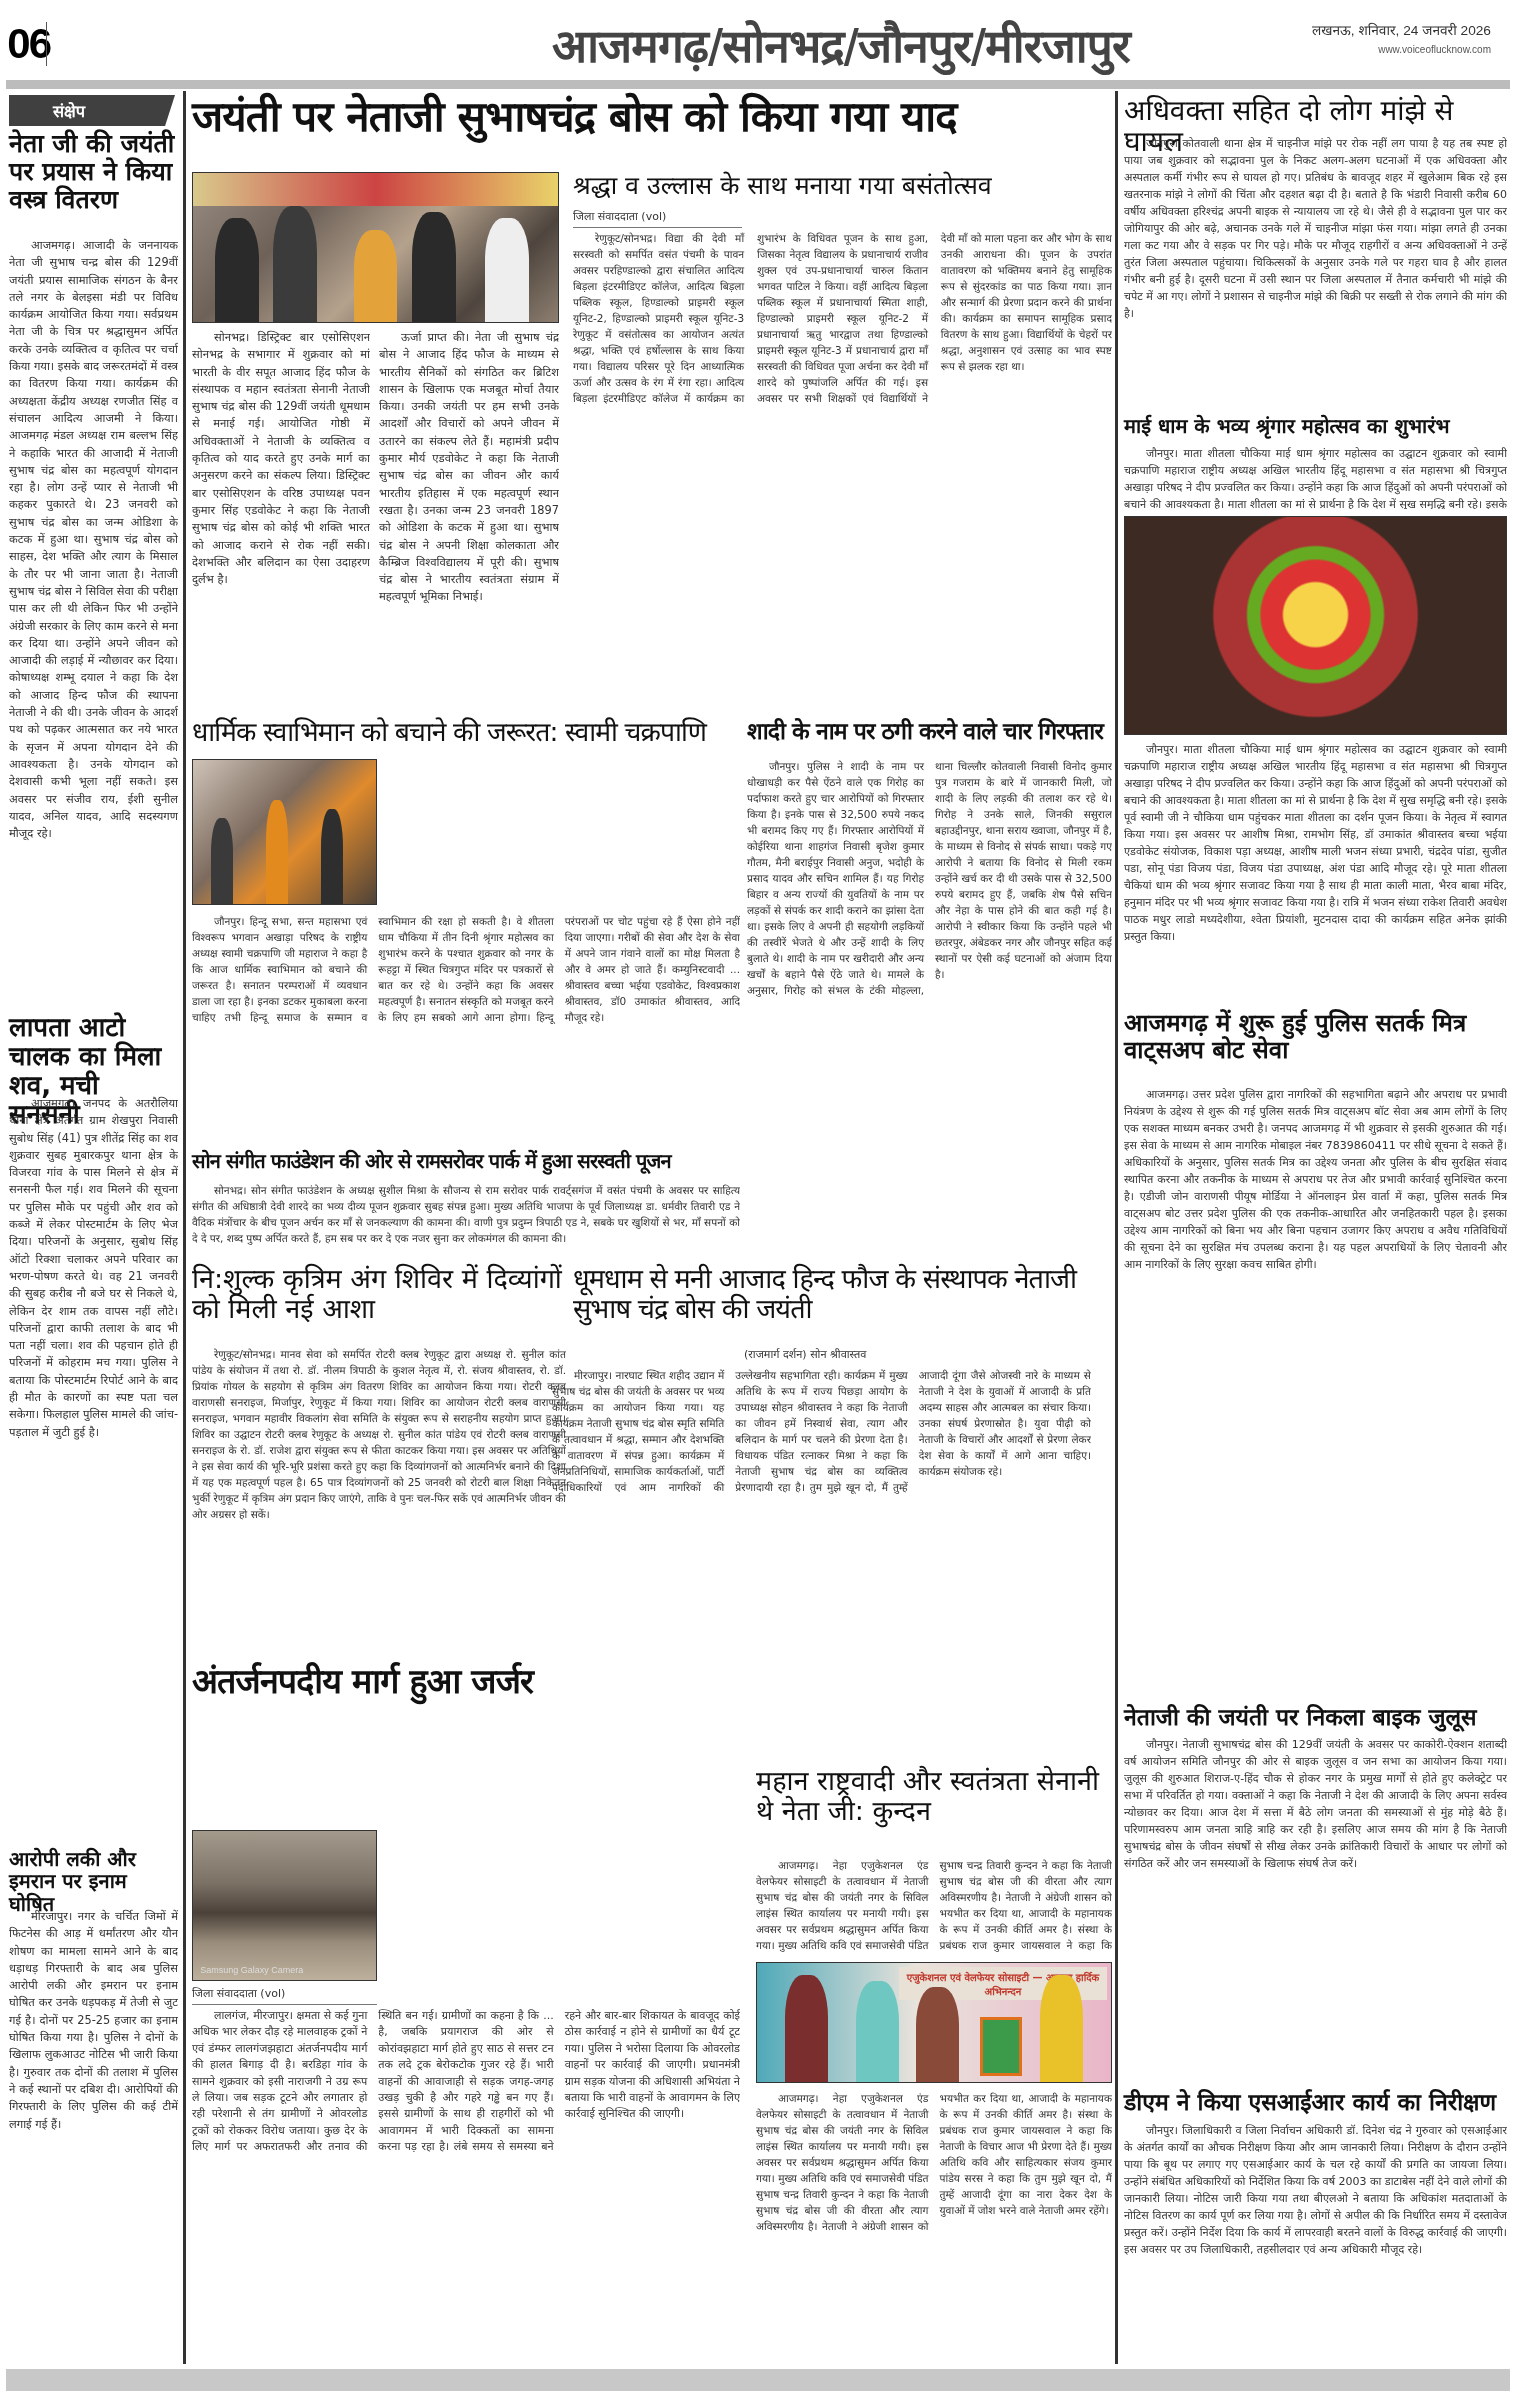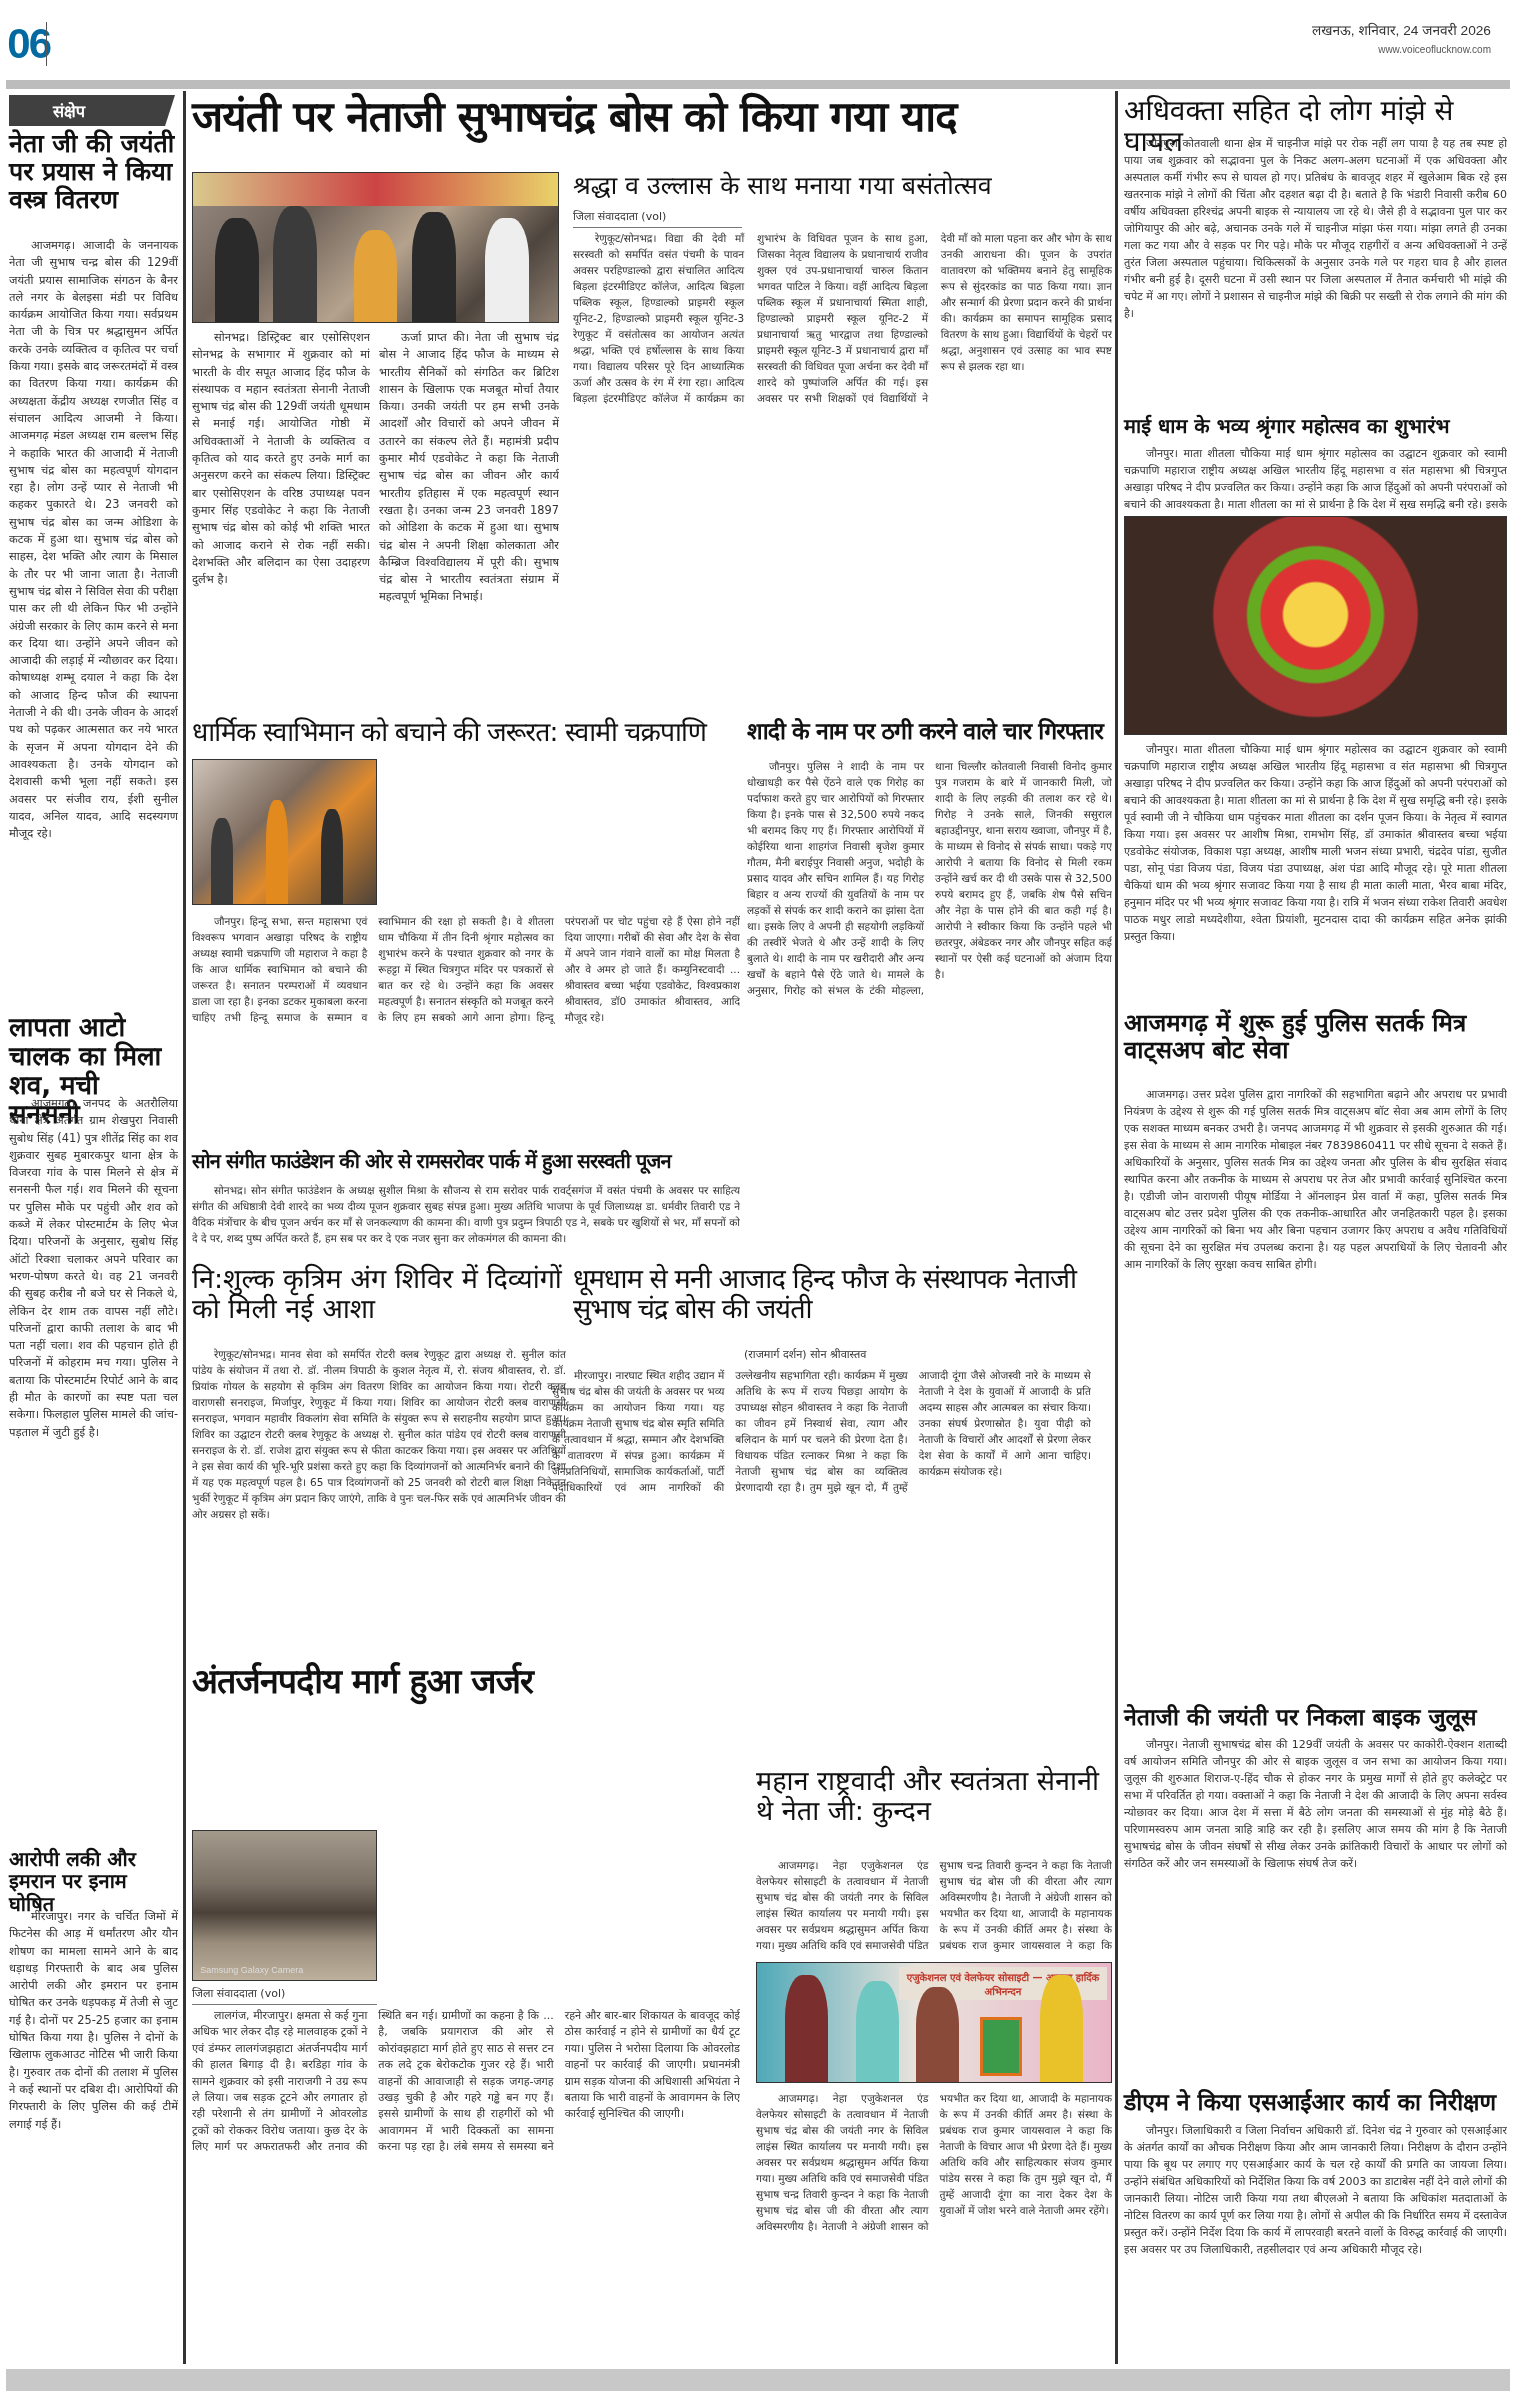--- a/index.html
+++ b/index.html
@@ -1,19 +1,19 @@
 <!DOCTYPE html>
 <html style="font-size:14.6px"><head>
 <meta charset="utf-8">
 <style>
 *{box-sizing:border-box;margin:0;padding:0}
 body{width:1513px;height:2401px;background:#fff;font-family:"DejaVu Sans",sans-serif;color:#222;position:relative;overflow:hidden}
 .abs{position:absolute}
 .masthead{left:0;top:0;width:1513px;height:87px}
-.pg{left:7.3px;top:20px;font:bold 42px "Liberation Sans",sans-serif;color:#0369a1;letter-spacing:-1.8px}
+.pg{left:7.3px;top:20px;font:bold 42px "Liberation Sans",sans-serif;color:#000000;letter-spacing:-1.8px}
 .pg-sep{left:46px;top:22px;width:0.9px;height:44px;background:#555}
 .brand{left:51px;top:16.4px;font:bold 40px "DejaVu Sans",sans-serif;color:#111}
 .brand .mid{color:#8a8a8a}
 .region{left:552px;top:12.8px;font:bold 46px "DejaVu Sans Condensed","DejaVu Sans",sans-serif;color:#444;letter-spacing:-0.9px}
 .dateline{right:22px;top:20px;font:13.7px "Liberation Sans",sans-serif;color:#333}
 .web{right:22px;top:44px;font:10px "Liberation Sans",sans-serif;color:#555}
 .topbar{left:5.5px;top:80px;width:1504px;height:9px;background:#bcbcbc}
 .botbar{left:5.5px;top:2369px;width:1504px;height:22px;background:#c8c8c8}
 .vline{background:#333;width:2.7px}
 .col{font:11.4px/17.3px "DejaVu Sans",sans-serif;color:#333;text-align:justify;overflow:hidden}
@@ -29,20 +29,21 @@
 .temple{background:radial-gradient(circle at 50% 45%,#f7d34a 0 14%,#d33 15% 24%,#6a2 25% 30%,#a33 31% 45%,#3d2a22 46% 100%)}
 .road{background:linear-gradient(180deg,#a49a8c 0%,#7b7165 35%,#4b4139 55%,#9a8d7c 75%,#bdb09c 100%)}
 .caption-cam{position:absolute;left:7.3px;bottom:5.5px;font:9px "Liberation Sans",sans-serif;color:#ddd}
 </style>
 </head>
 <body>
 
 <div class="abs masthead">
   <div class="abs pg">06</div>
   <div class="abs pg-sep"></div>
+  <div class="abs region">आजमगढ़/सोनभद्र/जौनपुर/मीरजापुर</div>
   <div class="abs dateline">लखनऊ, शनिवार, 24 जनवरी 2026</div>
   <div class="abs web">www.voiceoflucknow.com</div>
 </div>
 <div class="abs topbar"></div>
 
 <div class="abs vline" style="left:183px;top:91px;height:2273px"></div>
 <div class="abs vline" style="left:1115px;top:91px;height:2273px"></div>
 
 <div class="abs sanksep">संक्षेप</div>
 <h2 class="abs h-heavy" style="left:9px;top:130px;width:169px;font-size:25px">नेता जी की जयंती पर प्रयास ने किया वस्त्र वितरण</h2>

